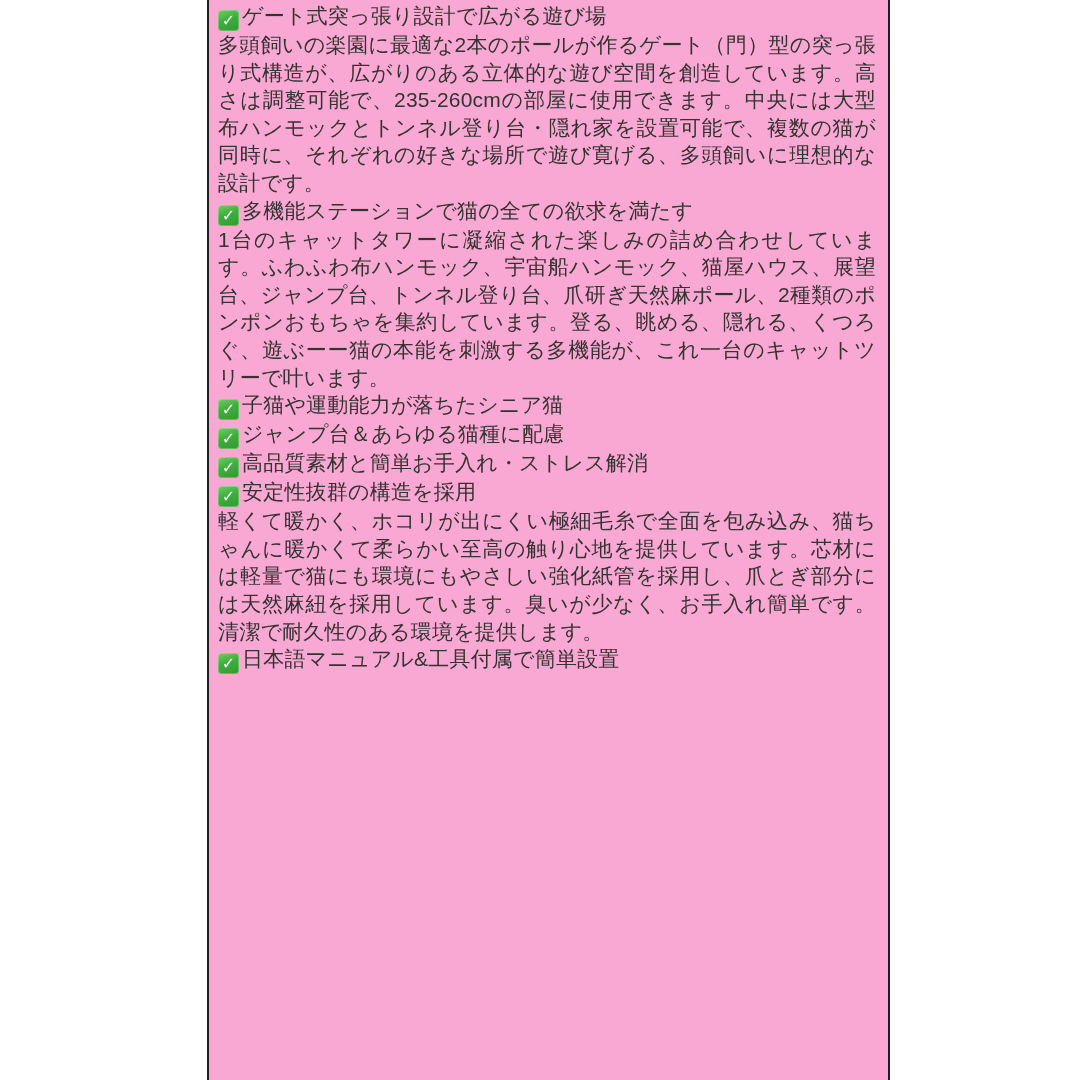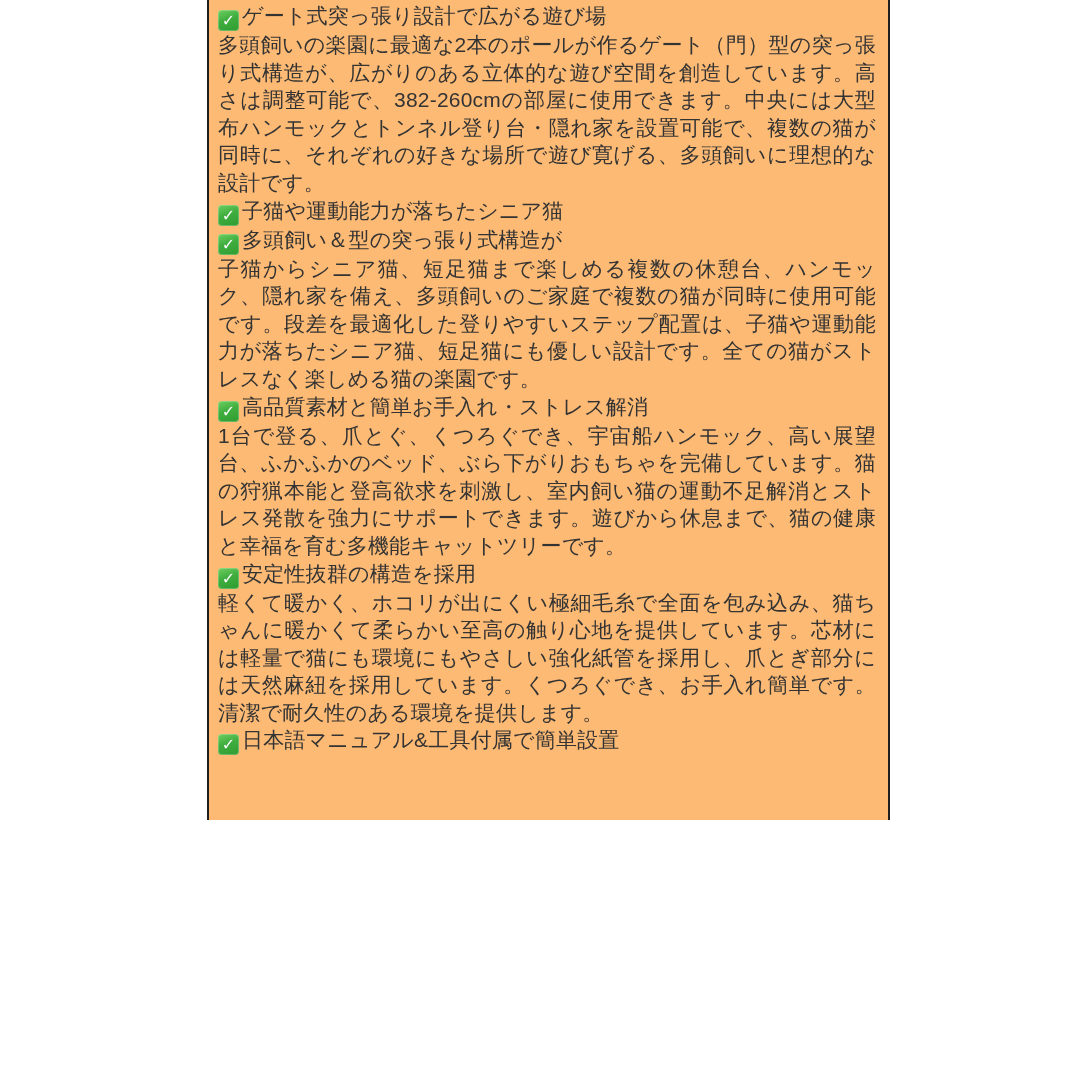--- a/index.html
+++ b/index.html
@@ -15,25 +15,25 @@
     width: 1080px;
     height: 1080px;
     background: #ffffff;
     font-family: "Liberation Sans", "DejaVu Sans", sans-serif;
   }
   .panel {
     position: absolute;
     left: 207px;
     top: 0;
     width: 683px;
-    height: 820px;
+    height: 1080px;
     box-sizing: border-box;
     border-left: 2px solid #1f1f1f;
     border-right: 2px solid #1f1f1f;
-    background: #fdba74;
+    background: #f9a8d4;
   }
   .content {
     box-sizing: border-box;
     width: 100%;
     height: 100%;
     padding: 2px 12px 0 9px;
     color: #333333;
     font-size: 21px;
     line-height: 27.6px;
     letter-spacing: 0.2px;
@@ -67,41 +67,43 @@
 </style>
 </head>
 <body>
 
 <div class="page">
   <div class="panel">
     <div class="content">
 
       <div class="section">
         <div class="heading"><span class="check">✓</span><span>ゲート式突っ張り設計で広がる遊び場</span></div>
-        <div class="body-text">多頭飼いの楽園に最適な2本のポールが作るゲート（門）型の突っ張り式構造が、広がりのある立体的な遊び空間を創造しています。高さは調整可能で、382-260cmの部屋に使用できます。中央には大型布ハンモックとトンネル登り台・隠れ家を設置可能で、複数の猫が同時に、それぞれの好きな場所で遊び寛げる、多頭飼いに理想的な設計です。</div>
+        <div class="body-text">多頭飼いの楽園に最適な2本のポールが作るゲート（門）型の突っ張り式構造が、広がりのある立体的な遊び空間を創造しています。高さは調整可能で、235-260cmの部屋に使用できます。中央には大型布ハンモックとトンネル登り台・隠れ家を設置可能で、複数の猫が同時に、それぞれの好きな場所で遊び寛げる、多頭飼いに理想的な設計です。</div>
       </div>
 
+      <div class="section">
+        <div class="heading"><span class="check">✓</span><span>多機能ステーションで猫の全ての欲求を満たす</span></div>
+        <div class="body-text">1台のキャットタワーに凝縮された楽しみの詰め合わせしています。ふわふわ布ハンモック、宇宙船ハンモック、猫屋ハウス、展望台、ジャンプ台、トンネル登り台、爪研ぎ天然麻ポール、2種類のポンポンおもちゃを集約しています。登る、眺める、隠れる、くつろぐ、遊ぶーー猫の本能を刺激する多機能が、これ一台のキャットツリーで叶います。</div>
+      </div>
 
       <div class="section">
         <div class="heading"><span class="check">✓</span><span>子猫や運動能力が落ちたシニア猫</span></div>
       </div>
 
       <div class="section">
-        <div class="heading"><span class="check">✓</span><span>多頭飼い＆型の突っ張り式構造が</span></div>
-        <div class="body-text">子猫からシニア猫、短足猫まで楽しめる複数の休憩台、ハンモック、隠れ家を備え、多頭飼いのご家庭で複数の猫が同時に使用可能です。段差を最適化した登りやすいステップ配置は、子猫や運動能力が落ちたシニア猫、短足猫にも優しい設計です。全ての猫がストレスなく楽しめる猫の楽園です。</div>
+        <div class="heading"><span class="check">✓</span><span>ジャンプ台＆あらゆる猫種に配慮</span></div>
       </div>
 
       <div class="section">
         <div class="heading"><span class="check">✓</span><span>高品質素材と簡単お手入れ・ストレス解消</span></div>
-        <div class="body-text">1台で登る、爪とぐ、くつろぐでき、宇宙船ハンモック、高い展望台、ふかふかのベッド、ぶら下がりおもちゃを完備しています。猫の狩猟本能と登高欲求を刺激し、室内飼い猫の運動不足解消とストレス発散を強力にサポートできます。遊びから休息まで、猫の健康と幸福を育む多機能キャットツリーです。</div>
       </div>
 
       <div class="section">
         <div class="heading"><span class="check">✓</span><span>安定性抜群の構造を採用</span></div>
-        <div class="body-text">軽くて暖かく、ホコリが出にくい極細毛糸で全面を包み込み、猫ちゃんに暖かくて柔らかい至高の触り心地を提供しています。芯材には軽量で猫にも環境にもやさしい強化紙管を採用し、爪とぎ部分には天然麻紐を採用しています。くつろぐでき、お手入れ簡単です。清潔で耐久性のある環境を提供します。</div>
+        <div class="body-text">軽くて暖かく、ホコリが出にくい極細毛糸で全面を包み込み、猫ちゃんに暖かくて柔らかい至高の触り心地を提供しています。芯材には軽量で猫にも環境にもやさしい強化紙管を採用し、爪とぎ部分には天然麻紐を採用しています。臭いが少なく、お手入れ簡単です。清潔で耐久性のある環境を提供します。</div>
       </div>
 
       <div class="section">
         <div class="heading"><span class="check">✓</span><span>日本語マニュアル&amp;工具付属で簡単設置</span></div>
 
       </div>
 
     </div>
   </div>
 </div>

